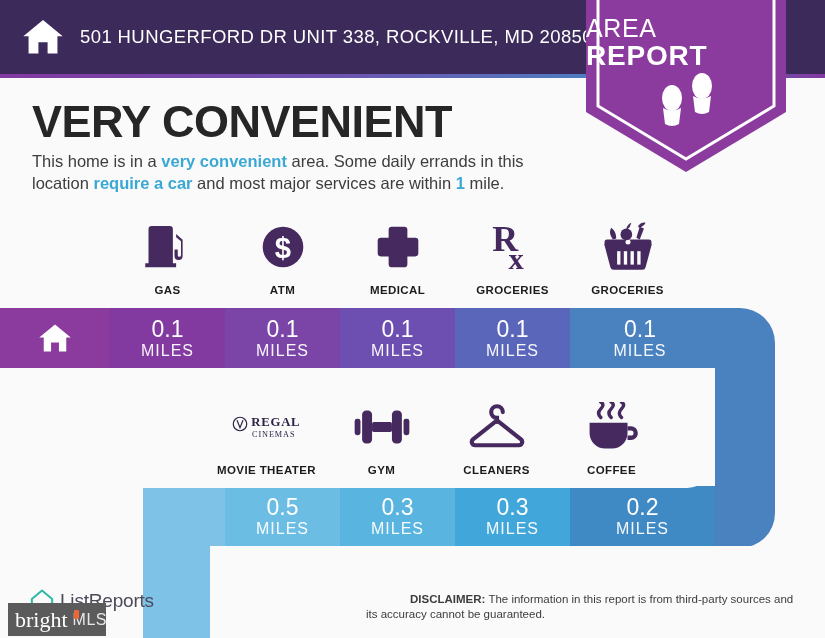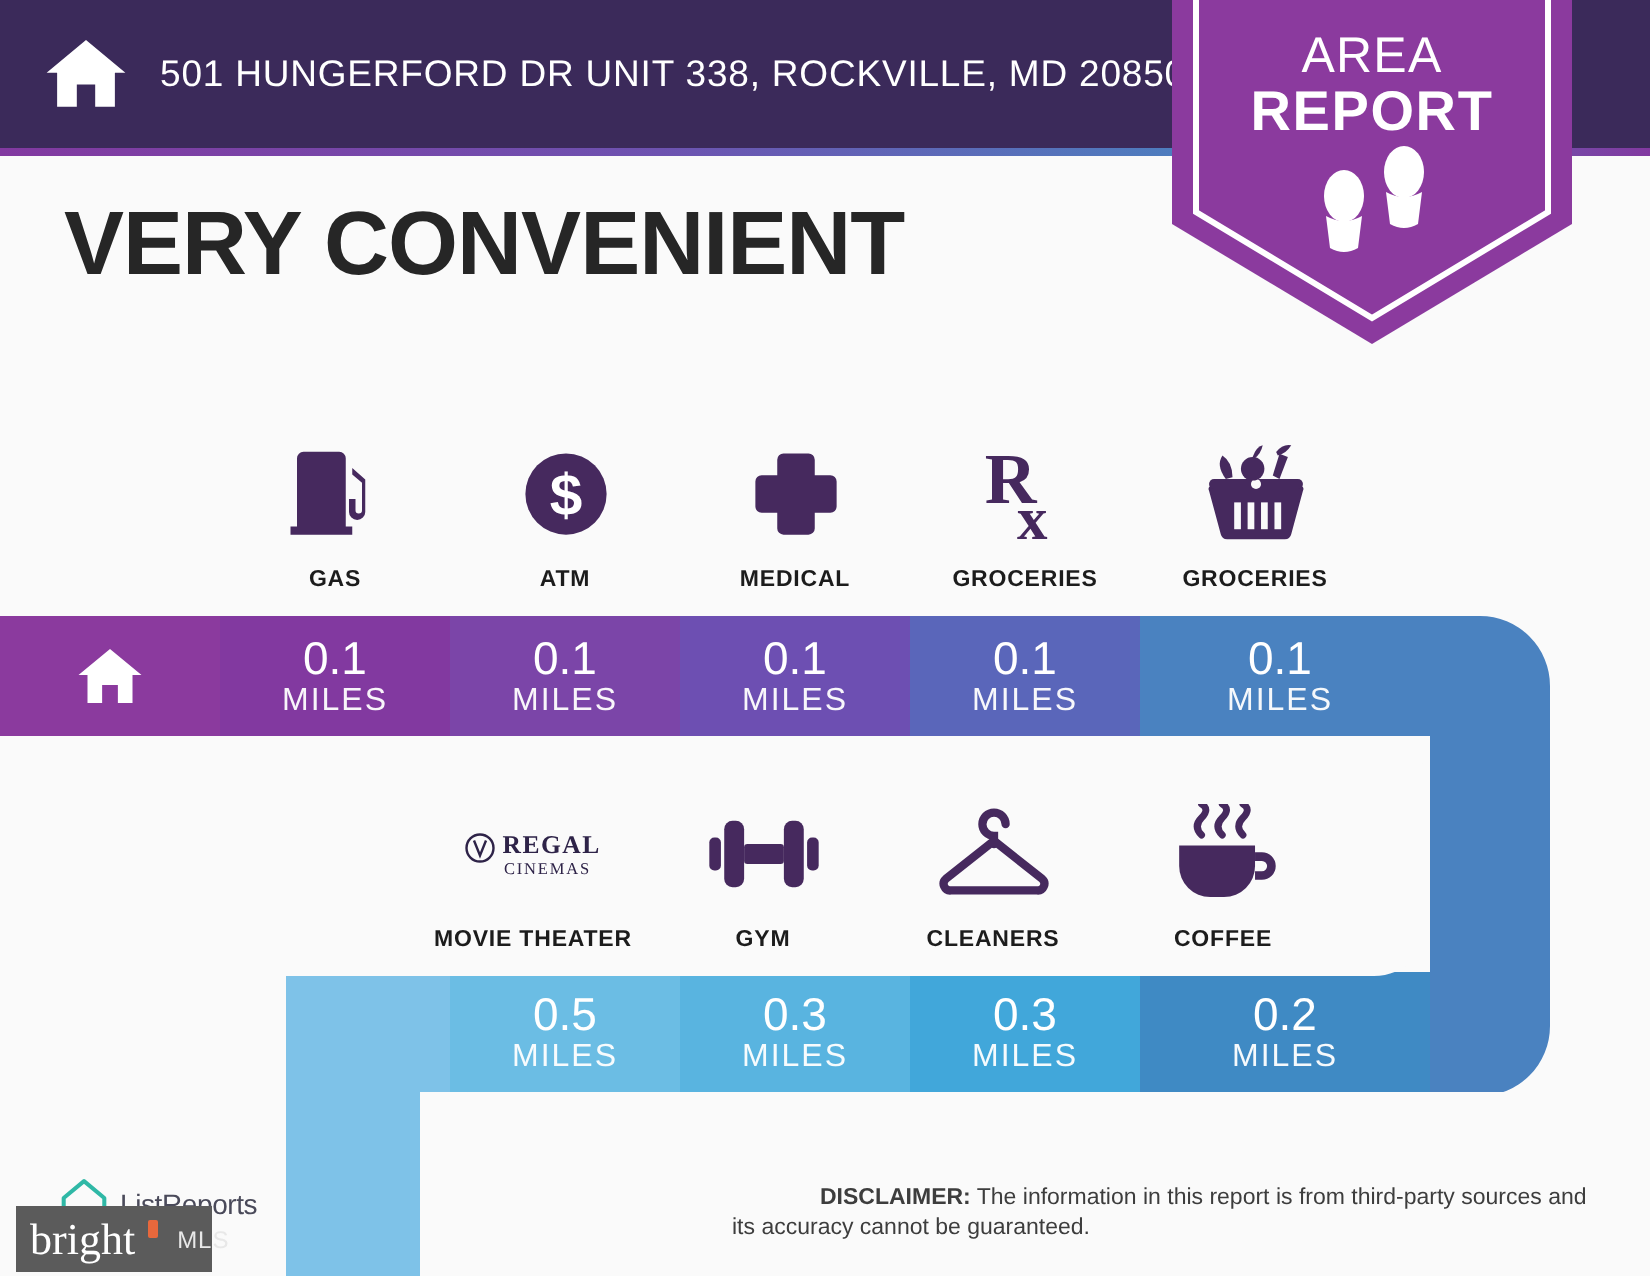--- a/index.html
+++ b/index.html
@@ -27,21 +27,21 @@
     background:linear-gradient(90deg,#8239a0 0%,#6d52b0 40%,#4a82c0 75%,#8239a0 100%);
     z-index:5;
   }
 
   
   .badge {
     position:absolute; left:586px; top:-6px; width:200px; height:178px; z-index:20;
   }
   .badge svg { display:block; }
   .badge .btxt {
-    position:absolute; top:20px; left:0; width:200px; text-align:center;
+    position:absolute; top:20px; left:0; width:200px; text-align:left;
     color:#fff; font-size:25px; line-height:28px; font-weight:400; letter-spacing:.6px;
   }
   .badge .btxt b { font-weight:700; font-size:28px; display:block; letter-spacing:.8px;}
 
   
   .headline {
     position:absolute; left:32px; top:96px;
     font-size:45px; font-weight:700; color:#262626; letter-spacing:-.5px;
   }
   .subtext {
@@ -74,36 +74,36 @@
   .conn { position:absolute; z-index:3; }
 
   
   .cutout { position:absolute; background:#fafafa; z-index:5; }
 
   
   .lr-logo {
     position:absolute; left:30px; top:588px; display:flex; align-items:center; z-index:9;
   }
   .lr-logo .lname {
-    font-size:14px; color:#4a4a5a; margin-left:6px; letter-spacing:-.2px;
+    font-size:19px; color:#4a4a5a; margin-left:6px; letter-spacing:-.2px;
   }
   .disclaimer {
     position:absolute; left:366px; top:592px; width:430px;
     font-size:11.5px; line-height:15px; color:#3d3d3d; z-index:9;
   }
   .disclaimer b { font-weight:700;padding-left:44px; }
   .brightmls {
     position:absolute; left:8px; top:603px; width:98px; height:33px;
     background:#5b5b5b; display:flex; align-items:center; z-index:30;
   }
   .brightmls .bw {
     color:#ffffff; font-family:"Liberation Serif", serif; font-size:22px; margin-left:7px;
     line-height:22px;
   }
-  .brightmls .mls { color:#e8e8e8; font-size:12px; margin-left:21px; letter-spacing:.5px;}
+  .brightmls .mls { color:#e8e8e8; font-size:16px; margin-left:5px; letter-spacing:.5px;}
   .brightmls .dot { position:absolute; left:66px; top:7px; width:5px; height:9px;
     background:#e8683c; border-radius:1px; }
 </style>
 </head>
 <body>
 
 <div id="canvas">
 
   <div class="header">
     <span class="home-ico">
@@ -126,20 +126,23 @@
         <path d="M107 102 q9 5 18 0 l-2 16 q-7 4 -14 0 Z"></path>
       </g>
     </svg>
     <div class="btxt">
       <span>AREA</span>
       <b>REPORT</b>
     </div>
   </div>
 
   <div class="headline">VERY CONVENIENT</div>
+  <div class="subtext">
+    <span>This home is in a </span><span class="hl">very convenient</span><span> area. Some daily errands in this location </span><span class="hl">require a car</span><span> and most major services are within </span><span class="hl">1</span><span> mile.</span>
+  </div>
 
   <div class="icon-row" style="left:110px; top:218px; width:690px;">
     <div class="icon-cell" style="width:115px">
       <div class="glyph">
         <svg width="52" height="52" viewBox="0 0 64 64" fill="#46295e">
           <path d="M8 10 a4 4 0 0 1 4-4 h22 a4 4 0 0 1 4 4 v42 h4 v5 H4 v-5 h4 Z M14 14 h18 v13 h-18 Z"></path>
           <path d="M42 16 l8 7 v20 a5 5 0 0 1 -10 0 v-8 h4 v7 a2 2 0 0 0 4 0 v-17 l-6 -5 Z"></path>
         </svg>
       </div>
       <div class="cap">GAS</div>

